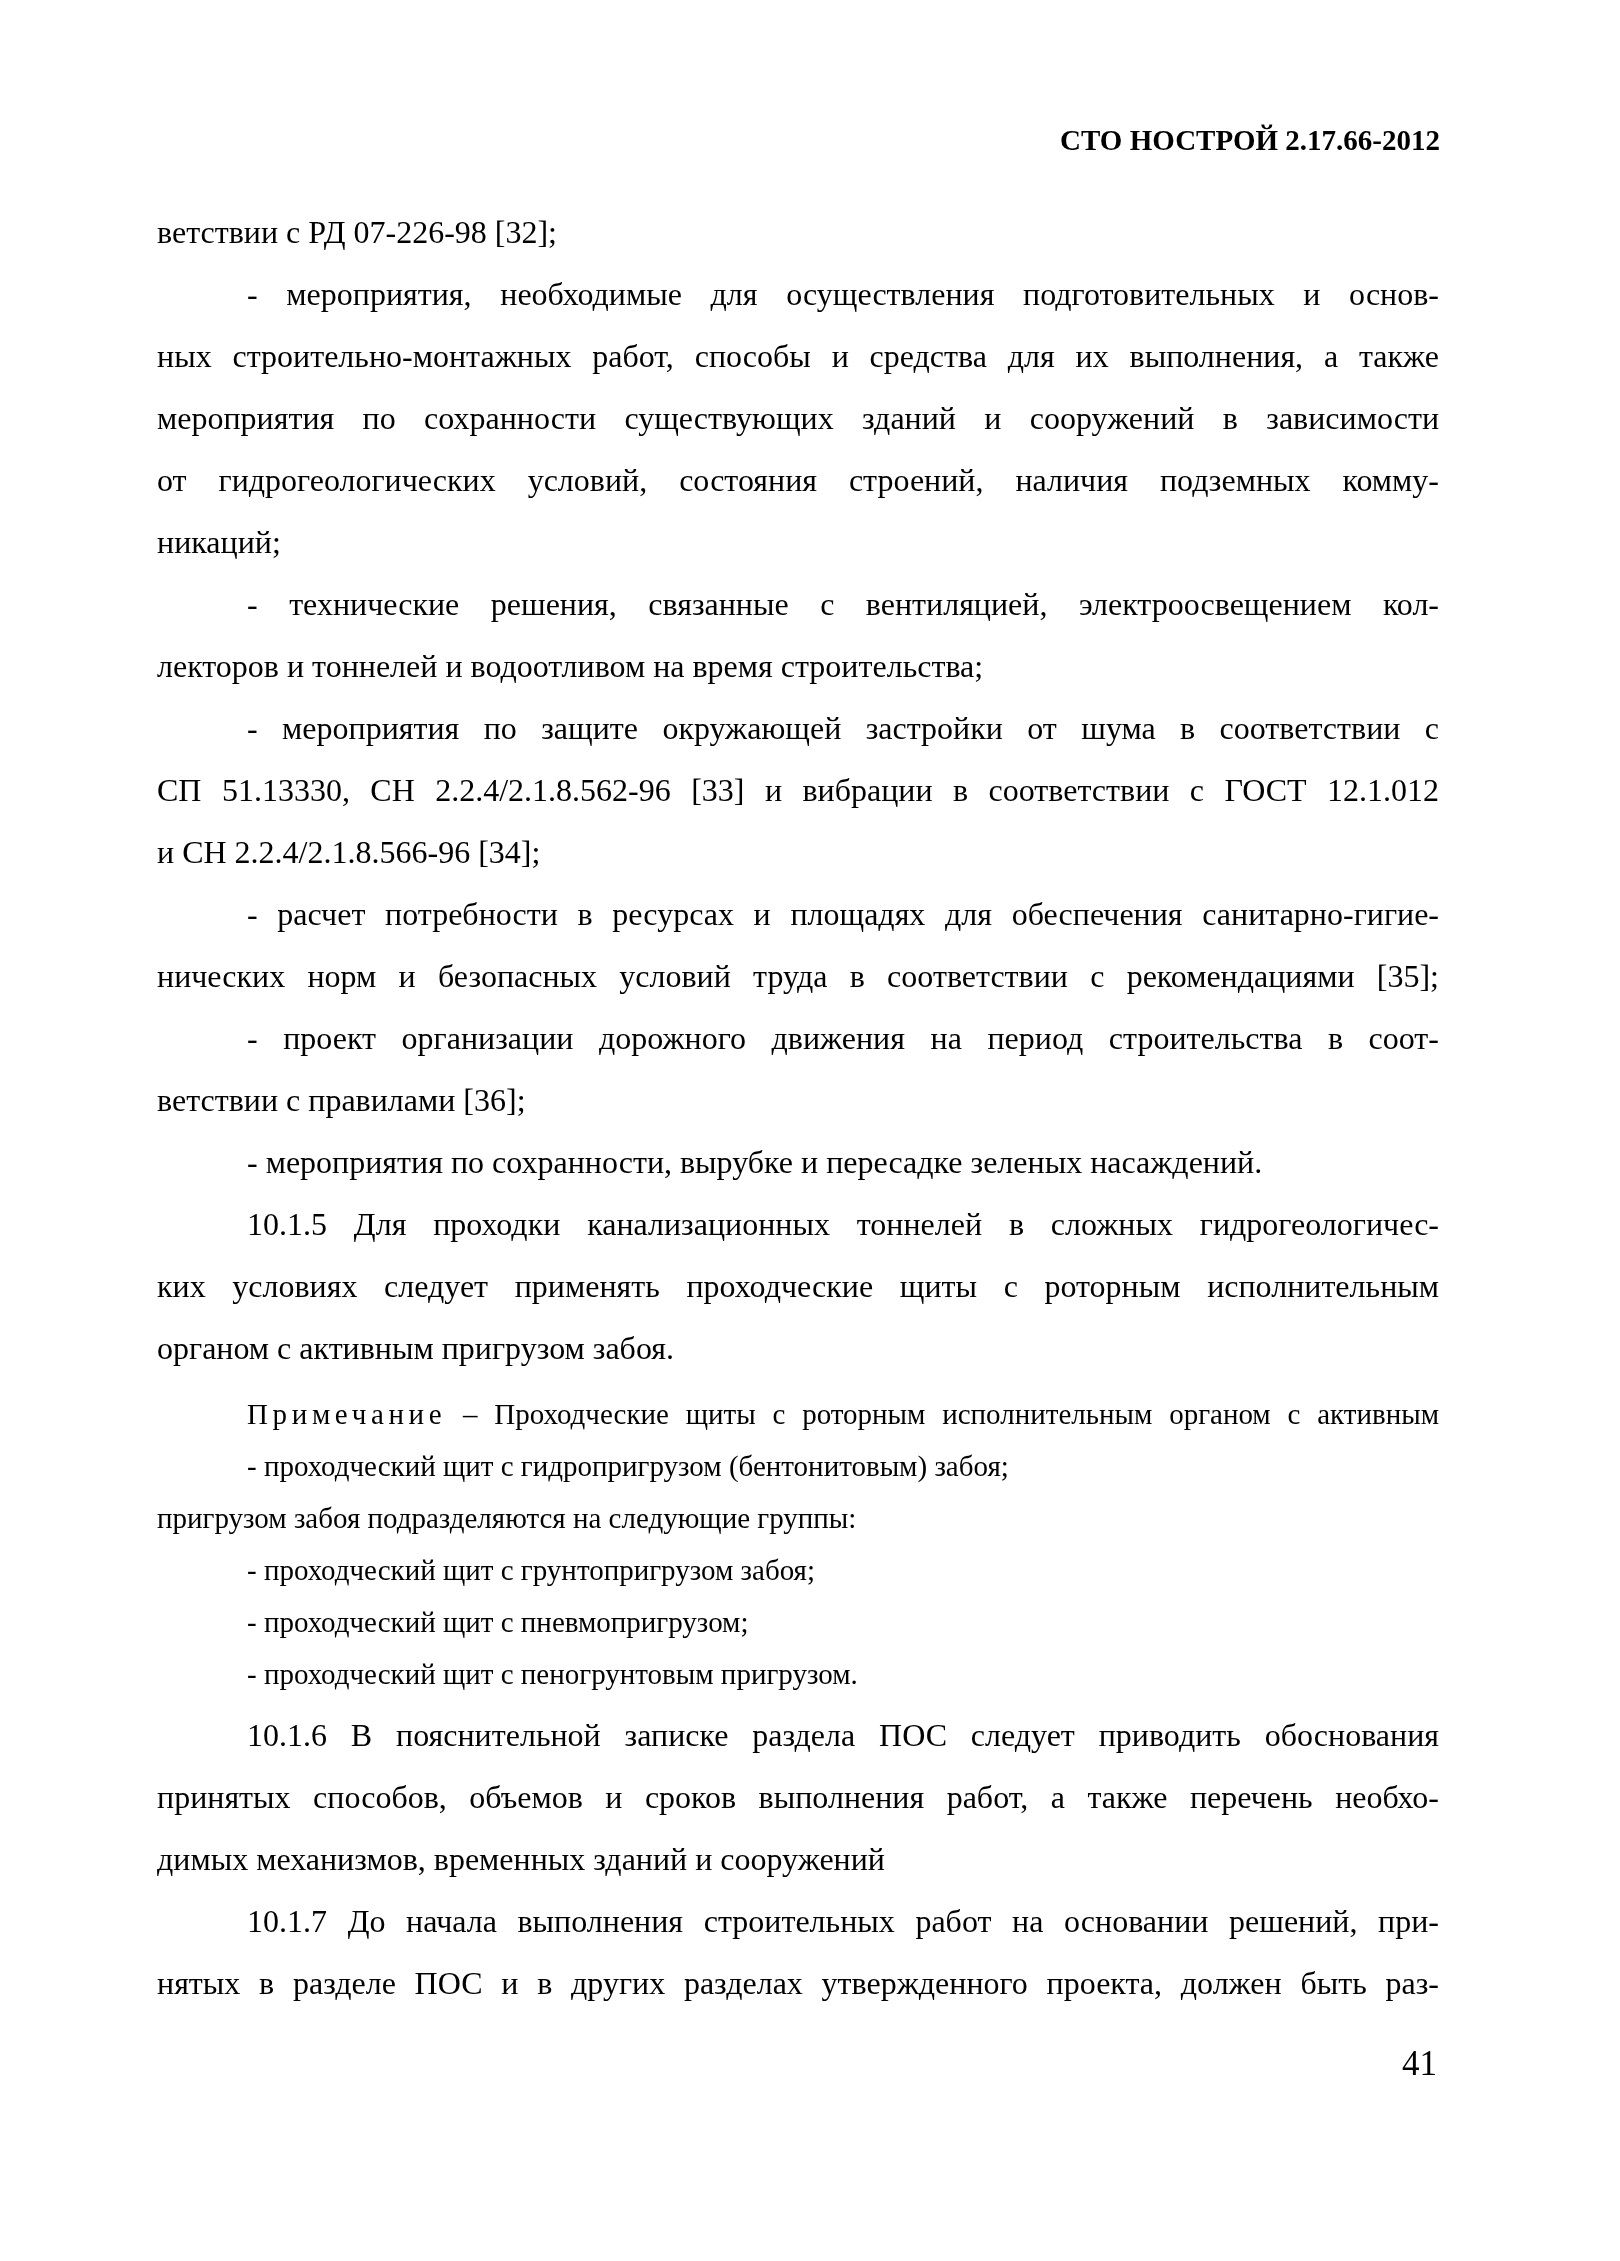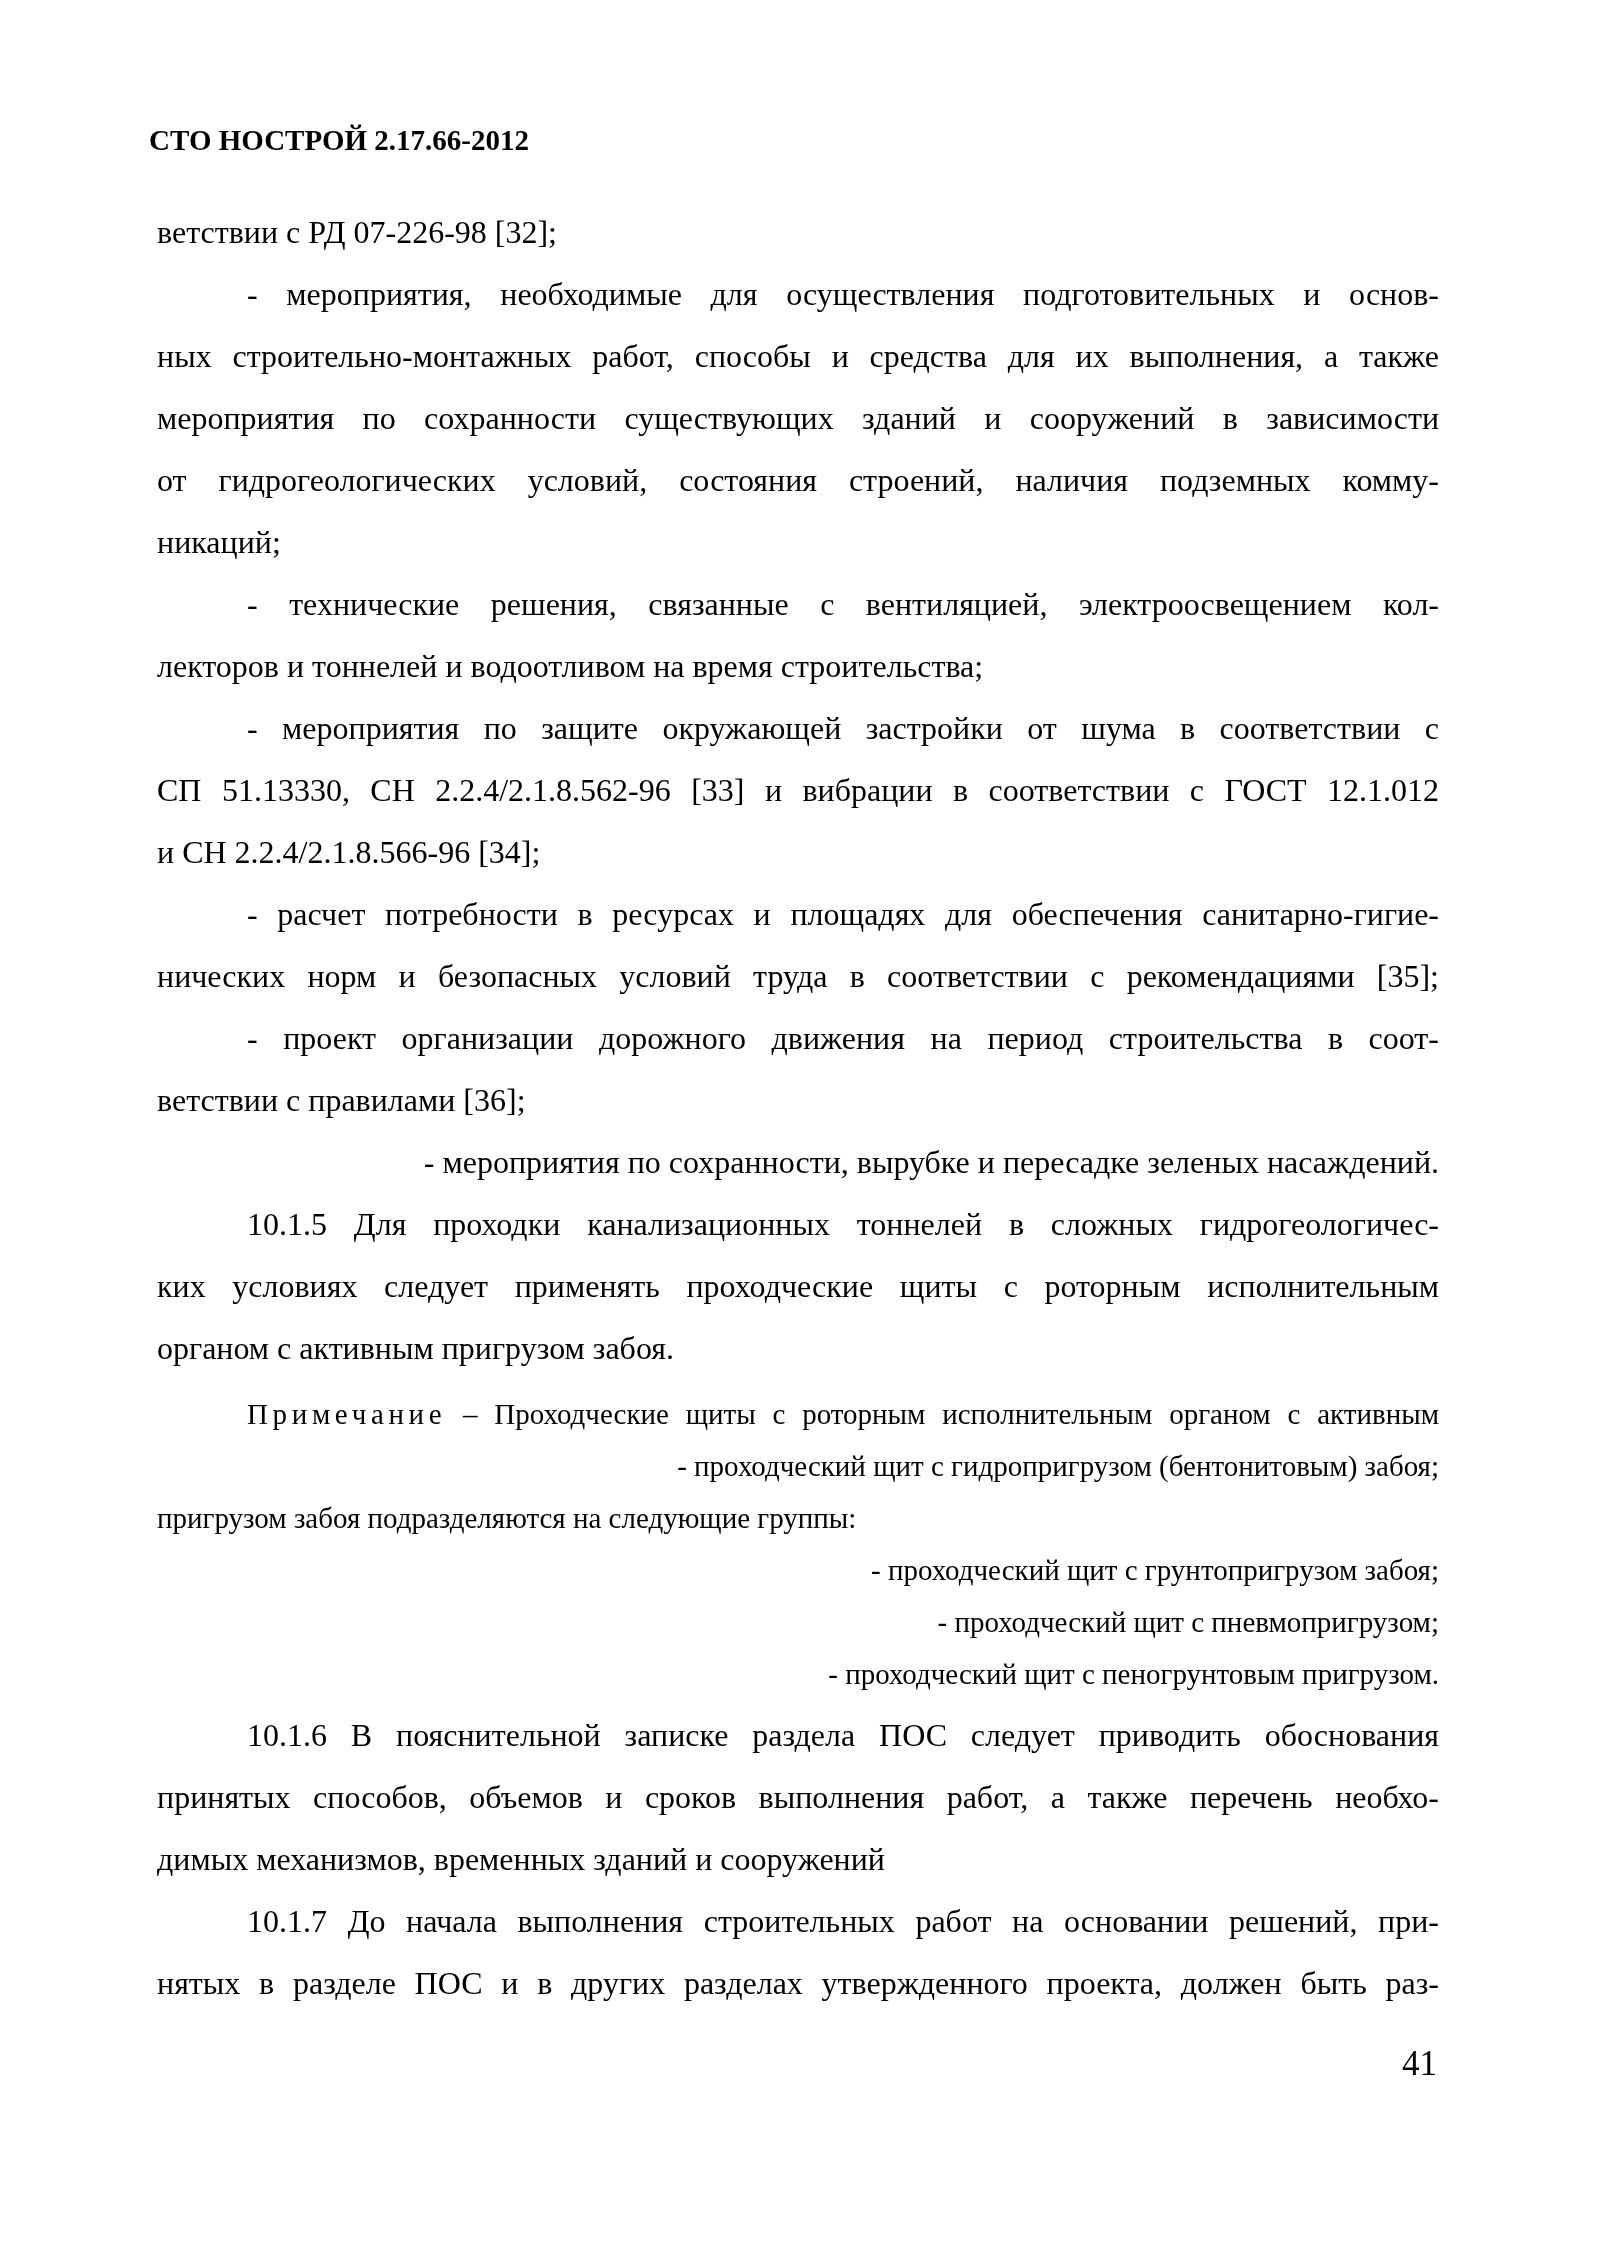--- a/index.html
+++ b/index.html
@@ -8,40 +8,41 @@
     width: 1620px;
     height: 2261px;
     background: #ffffff;
     color: #000000;
     font-family: "Liberation Serif", "DejaVu Serif", serif;
     overflow: hidden;
   }
   .doc-header {
     position: absolute;
     left: 149px; right: 180px; top: 123px;
+    text-align: right;
     font-weight: bold;
     font-size: 29px;
     line-height: 35px;
     white-space: nowrap;
   }
   .textblock {
     position: absolute;
     left: 157px; right: 181px;
   }
   #body1 { top: 201px; }
   #note  { top: 1388px; }
   #body2 { top: 1704px; }
   .line {
     font-size: 32px;
     line-height: 62px;
     height: 62px;
     text-align: left;
   }
   .fill { text-align: justify; text-align-last: justify; }
-  .ind  { text-indent: 90px; text-align: right; }
+  .ind  { text-indent: 90px; }
   #note .line {
     font-size: 29px;
     line-height: 52px;
     height: 52px;
   }
   .spaced { letter-spacing: 0.16em; }
   .page-number {
     position: absolute;
     left: 149px; right: 183px; top: 2042px;
     text-align: right;

